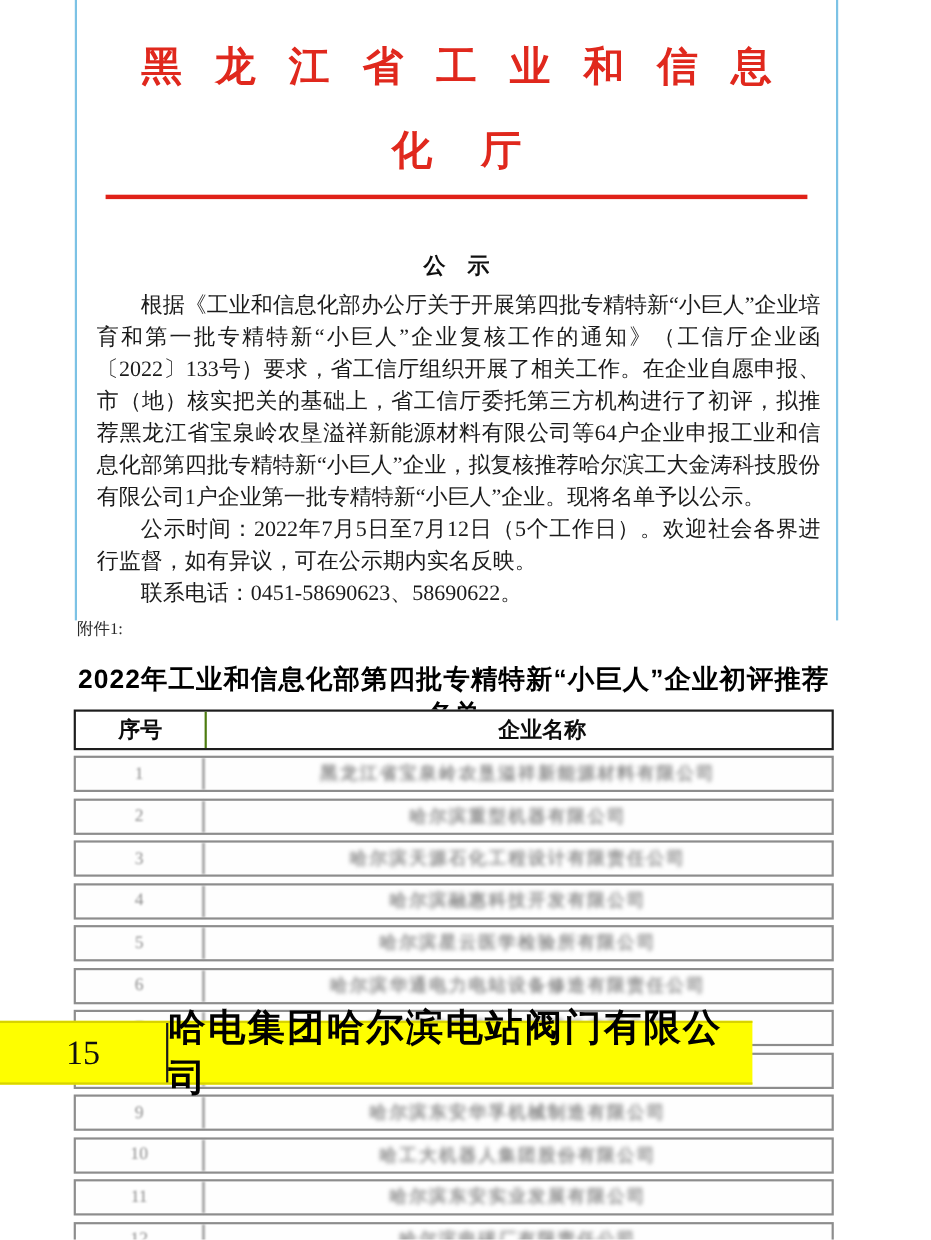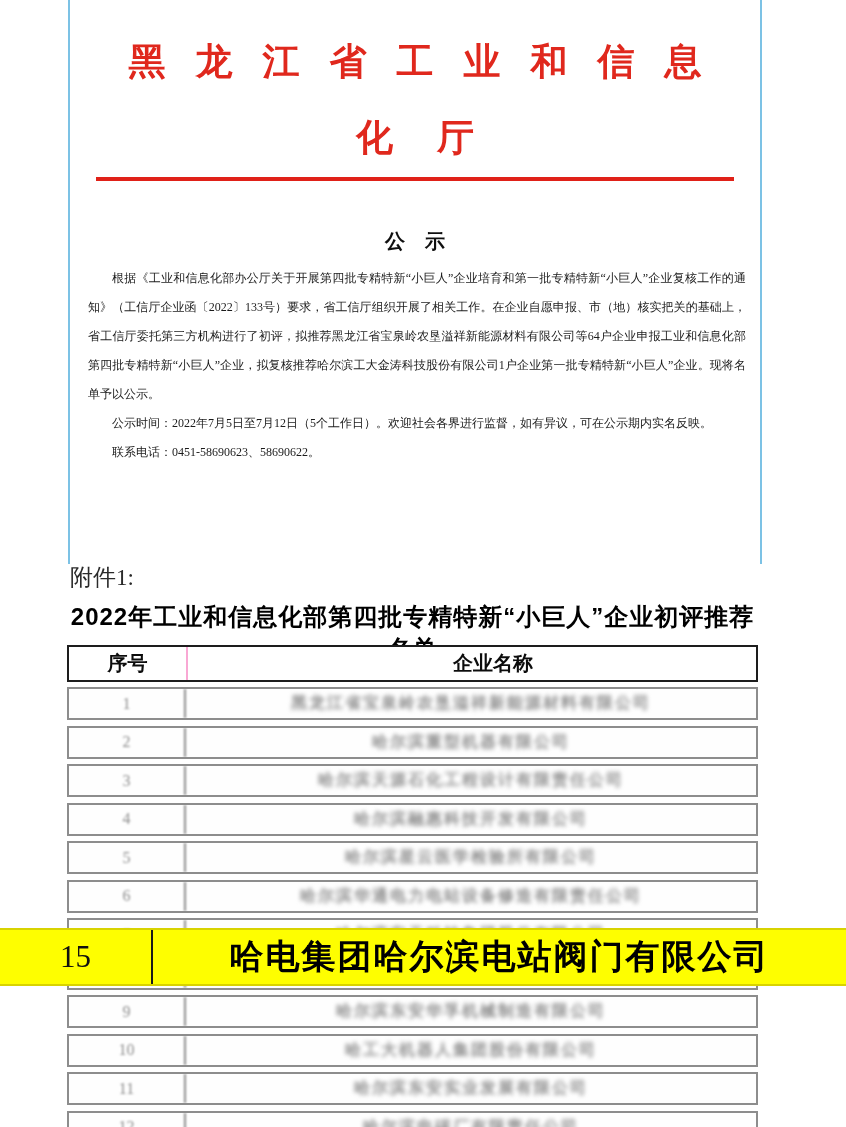--- a/index.html
+++ b/index.html
@@ -16,51 +16,51 @@
   .letterhead{position:absolute;top:36px;left:0;width:100%;text-align:center;color:#e0281d;font-weight:700;}
   .lh-line1{font-size:37px;letter-spacing:30px;text-indent:30px;line-height:52px;}
   .lh-line2{font-size:37px;letter-spacing:44px;text-indent:44px;line-height:52px;margin-top:24px;}
   .red-rule{position:absolute;left:26px;right:26px;top:177px;height:4px;background:#e02118;}
   .doc-title{
     position:absolute;top:228px;left:0;width:100%;text-align:center;
     font-size:20px;font-weight:700;letter-spacing:20px;text-indent:20px;color:#101010;
   }
   .body-text{
     position:absolute;top:264px;left:18px;right:14px;
-    font-size:12px;line-height:29px;text-align:justify;color:#1b1b1b;
+    font-size:20px;line-height:29px;text-align:justify;color:#1b1b1b;
   }
   .body-text p{margin:0;text-indent:2em;}
   
-  .attachment{position:absolute;left:70px;top:562px;font-size:23px;color:#2a2a2a;}
+  .attachment{position:absolute;left:70px;top:562px;font-size:15px;color:#2a2a2a;}
   
   .table-title{
     position:absolute;left:67px;top:601px;width:691px;text-align:center;
     font-size:24px;font-weight:700;color:#000;letter-spacing:1px;
     font-family:"Liberation Sans","DejaVu Sans",sans-serif;
   }
   .thead{
     position:absolute;left:67px;top:645px;width:691px;height:37px;
     border:2px solid #1d1d1d;box-sizing:border-box;display:flex;background:#fff;z-index:2;
   }
-  .th-no{width:119px;border-right:2px solid #f9a8d4;display:flex;align-items:center;justify-content:center;
+  .th-no{width:119px;border-right:2px solid #4d7c0f;display:flex;align-items:center;justify-content:center;
     font-size:20px;font-weight:600;color:#0c0c0c;box-sizing:border-box;}
   .th-name{flex:1;display:flex;align-items:center;justify-content:center;
     font-size:20px;font-weight:600;color:#0c0c0c;margin-left:42px;}
   .trows{position:absolute;left:67px;top:687px;width:691px;z-index:1;}
   .trow{
     height:33px;margin-bottom:5.5px;border:2px solid #8d8d8d;box-sizing:border-box;
     display:flex;background:#fefefe;filter:blur(0.4px);
   }
   .tno{width:117px;border-right:2px solid #8d8d8d;display:flex;align-items:center;justify-content:center;
     font-size:16px;color:#8f8f8f;box-sizing:border-box;filter:blur(1.2px);}
   .tnm{flex:1;display:flex;align-items:center;justify-content:center;
     font-size:16px;font-weight:700;letter-spacing:2px;color:#8f8f8f;filter:blur(1.9px);}
   
   .highlight{
-    position:absolute;left:0;top:928px;width:846px;height:58px;background:#fefe00;
+    position:absolute;left:0;top:928px;width:684px;height:58px;background:#fefe00;
     border-top:2px solid #d8d300;border-bottom:2px solid #d8d300;box-sizing:border-box;
     display:flex;z-index:5;
   }
   .hl-no{width:151px;display:flex;align-items:center;justify-content:center;
     font-size:31px;color:#101010;}
   .hl-divider{width:2px;background:#1a1a1a;height:100%;}
   .hl-name{flex:1;display:flex;align-items:center;justify-content:center;
     font-size:34px;font-weight:700;letter-spacing:2px;color:#000;}
 </style>
 </head>

